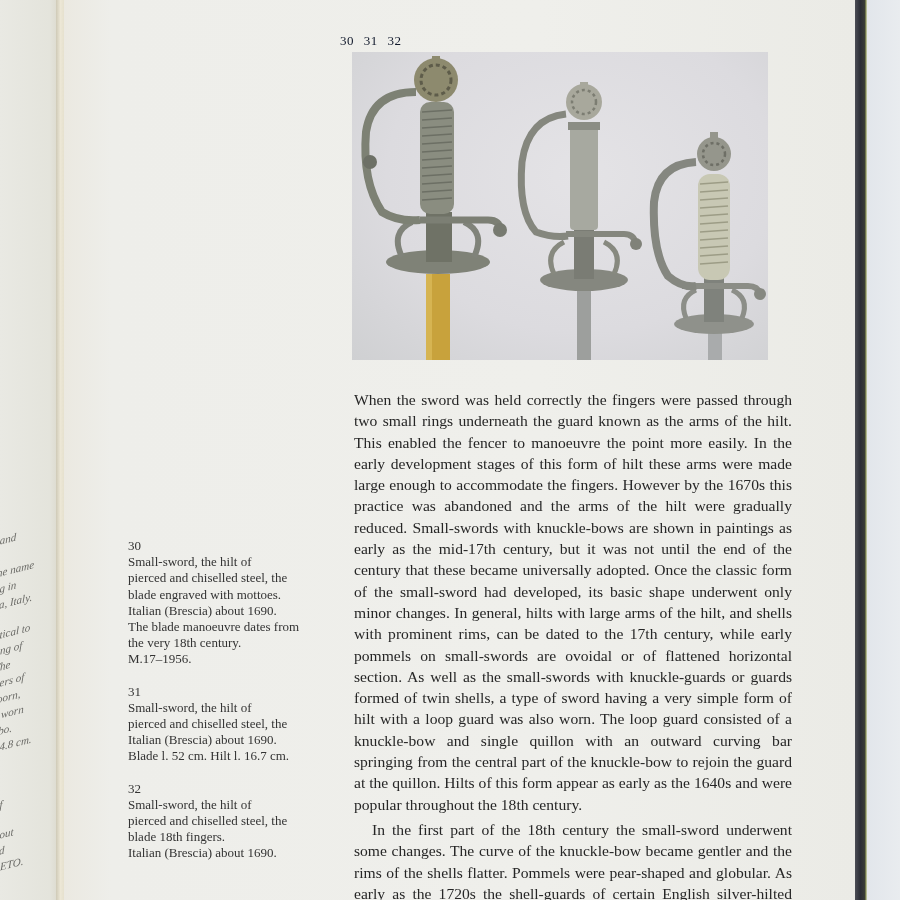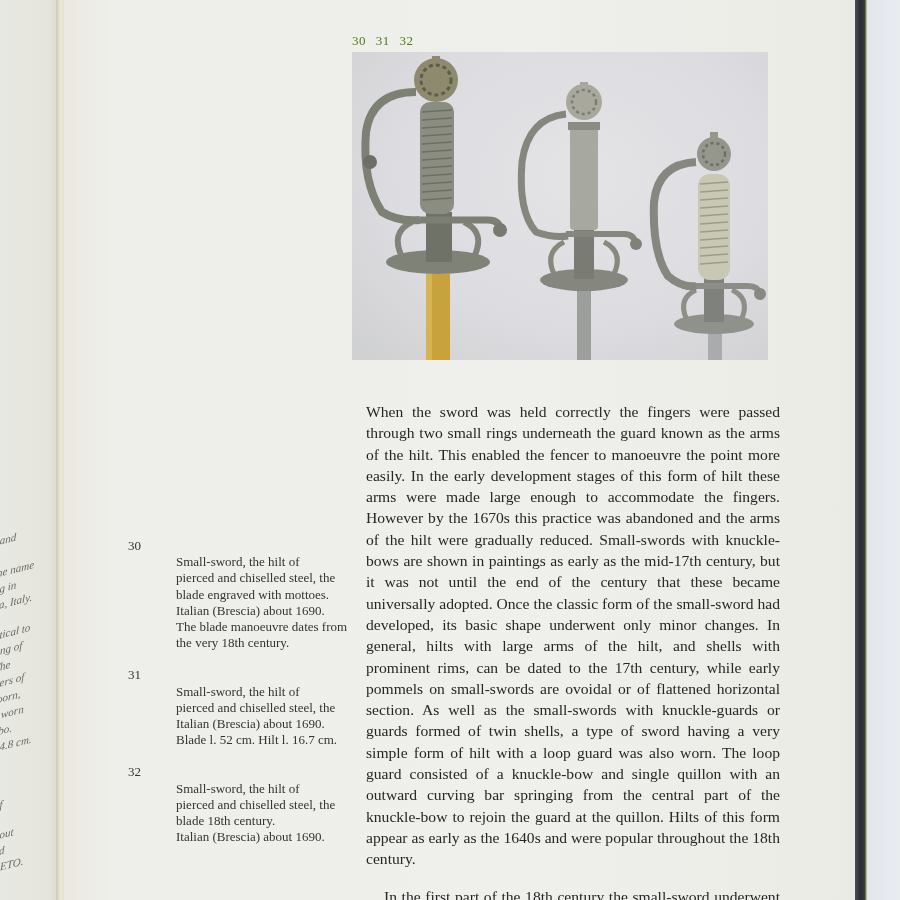--- a/index.html
+++ b/index.html
@@ -34,45 +34,45 @@
     position:absolute; left:855px; top:0; width:11px; height:900px;
     background:linear-gradient(90deg,#4b4d55 0%,#2b2d36 50%,#3d4038 100%);
   }
   .cover-line { position:absolute; left:865px; top:0; width:2px; height:900px; background:#8f9a5a; opacity:.6; }
   .background-right {
     position:absolute; left:867px; top:0; width:33px; height:900px;
     background:linear-gradient(90deg,#e2e6eb 0%,#e9ecef 100%);
   }
 
   .plate-numbers {
-    position:absolute; left:352px; top:33px;
-    font-size:13px; letter-spacing:0.5px; color:#4d7c0f;
+    position:absolute; left:340px; top:33px;
+    font-size:13px; letter-spacing:0.5px; color:#0f172a;
   }
   .plate-numbers span { margin-right:6px; }
 
   .photo {
     position:absolute; left:352px; top:52px; width:416px; height:308px;
     background:radial-gradient(ellipse at 55% 40%,#e4e3e6 0%,#dcdbdf 60%,#cfd0d2 100%);
     overflow:hidden;
   }
 
   .body-text {
     position:absolute; left:350px; top:385px; width:446px;
     font-size:15.6px; line-height:21.3px; text-align:justify; color:#262626;
   }
-  .body-text p { margin:16px; }
+  .body-text p { margin:4px; }
   .body-text p.indent { text-indent:18px; }
 
   .captions {
     position:absolute; left:128px; top:538px; width:210px;
     font-size:13px; line-height:16.2px; color:#333;
   }
   .caption { margin-bottom:16px; }
   .caption .num { display:block; }
-  .caption .line { display:block; white-space:nowrap;margin-left:48px; }
+  .caption .line { display:block; white-space:nowrap; }
   .smallcaps { font-variant:small-caps; letter-spacing:.5px; }
 </style>
 </head>
 <body>
 
 <div class="background-right"></div>
 
 <div class="left-page">
   <div class="left-snippets" id="left-snips">
       <div>t and</div>
@@ -195,29 +195,30 @@
 
 <div class="captions">
   <div class="caption">
     <span class="num">30</span>
     <span class="line">Small-sword, the hilt of</span>
     <span class="line">pierced and chiselled steel, the</span>
     <span class="line">blade engraved with mottoes.</span>
     <span class="line">Italian (Brescia) about 1690.</span>
     <span class="line">The blade manoeuvre dates from</span>
     <span class="line">the very 18th century.</span>
+    <span class="line">M.17–1956.</span>
   </div>
   <div class="caption">
     <span class="num">31</span>
     <span class="line">Small-sword, the hilt of</span>
     <span class="line">pierced and chiselled steel, the</span>
     <span class="line">Italian (Brescia) about 1690.</span>
     <span class="line">Blade l. 52 cm. Hilt l. 16.7 cm.</span>
   </div>
   <div class="caption">
     <span class="num">32</span>
     <span class="line">Small-sword, the hilt of</span>
     <span class="line">pierced and chiselled steel, the</span>
-    <span class="line">blade 18th century.</span>
+    <span class="line">blade 18th fingers.</span>
     <span class="line">Italian (Brescia) about 1690.</span>
 
   </div>
 </div>
 
 </body></html>

